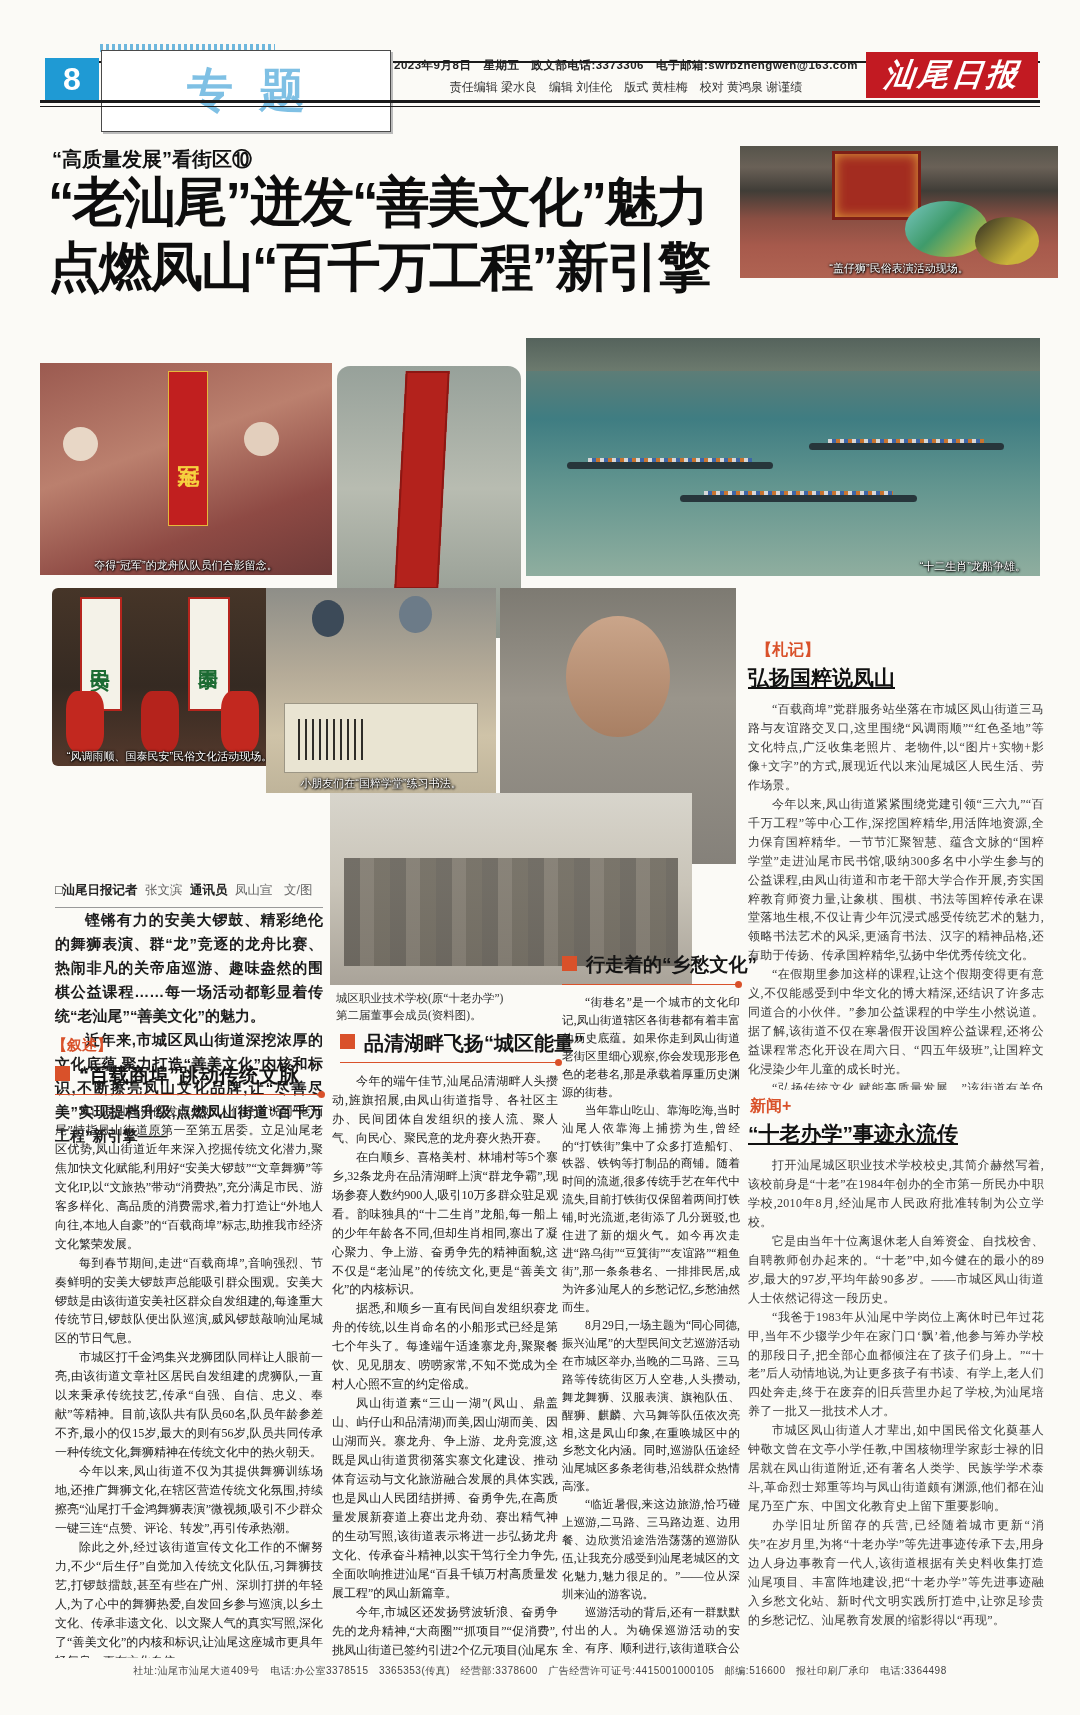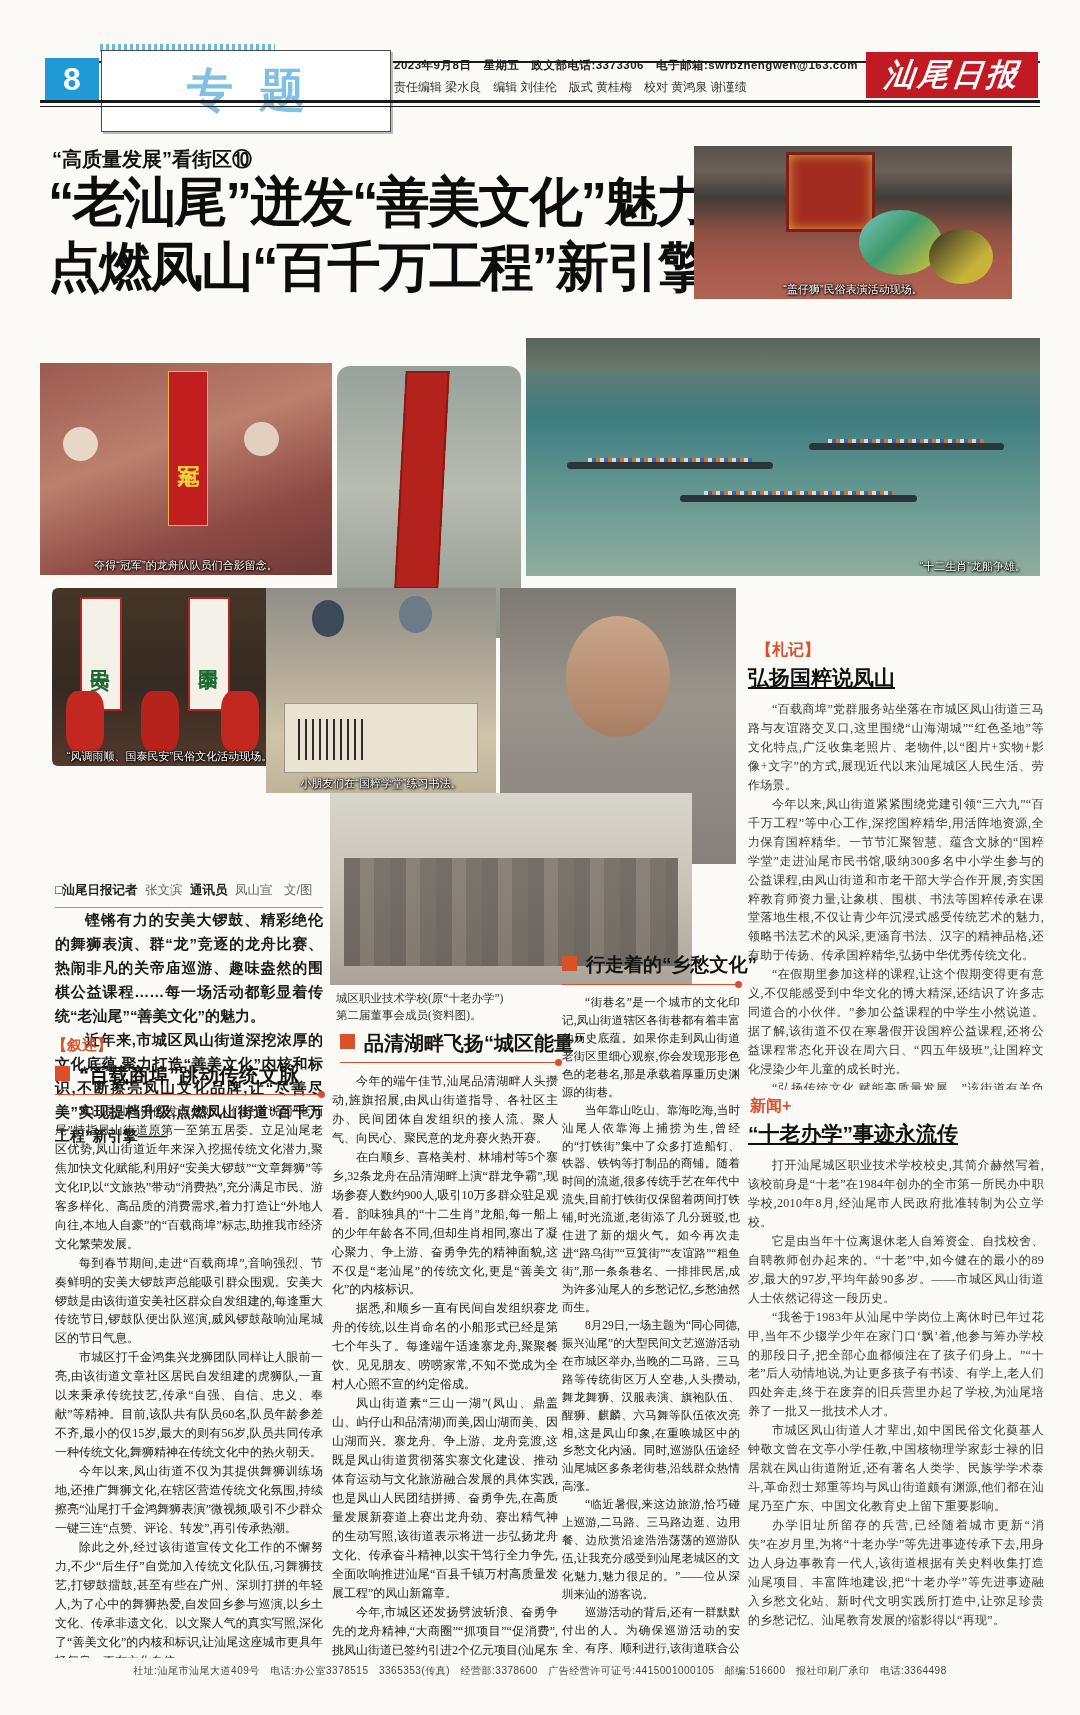--- a/index.html
+++ b/index.html
@@ -8,21 +8,21 @@
   .abs{position:absolute;}
   
   .rule{position:absolute;background:#1a1a1a;}
   .micro{position:absolute;left:100px;top:44px;width:175px;height:8px;
          background:repeating-linear-gradient(90deg,#4aa6d6 0 3px,transparent 3px 6px);opacity:.8;}
   .pagenum{position:absolute;left:45px;top:58px;width:54px;height:42px;background:#1f9ad4;
            color:#fff;font-size:32px;font-weight:bold;display:flex;align-items:center;justify-content:center;}
   .secbox{position:absolute;left:101px;top:50px;width:288px;height:80px;background:#fff;
           border:1px solid #4a4a4a;box-shadow:2px 2px 0 #bbb;display:flex;align-items:center;justify-content:center;}
   .secbox span{font-family:"Liberation Serif",serif;font-weight:bold;font-size:46px;color:#7fc0e4;letter-spacing:26px;padding-left:26px;}
-  .mh-text{position:absolute;right:222px;top:58px;text-align:left;color:#222;}
+  .mh-text{position:absolute;right:222px;top:58px;text-align:center;color:#222;}
   .mh-text .l1{font-size:11.5px;font-weight:bold;letter-spacing:.5px;}
   .mh-text .l2{font-size:12px;margin-top:6px;color:#333;}
   .logo{position:absolute;right:42px;top:52px;width:172px;height:46px;background:#c21a22;
         display:flex;align-items:center;justify-content:center;}
   .logo span{color:#fff;font-family:"Liberation Serif",serif;font-weight:bold;font-style:italic;
              font-size:31px;letter-spacing:3px;transform:skewX(-6deg);}
   
   .kicker{position:absolute;left:52px;top:146px;font-size:20px;font-weight:bold;color:#111;}
   .headline{position:absolute;left:48px;top:170px;width:680px;color:#0d0d0d;
             font-weight:900;font-size:53px;line-height:1.22;letter-spacing:-2px;
@@ -83,21 +83,21 @@
     </div>
   <div class="rule" style="left:40px;top:100px;width:1000px;height:3px;"></div>
   <div class="rule" style="left:40px;top:106px;width:1000px;height:1px;"></div>
 
   <div class="kicker">“高质量发展”看街区⑩</div>
   <div class="headline">
     <div>“老汕尾”迸发“善美文化”魅力</div>
     <div>点燃凤山“百千万工程”新引擎</div>
   </div>
 
-  <div class="photo" style="left:694px;top:146px;width:318px;height:153px;
+  <div class="photo" style="left:740px;top:146px;width:318px;height:132px;
        background:linear-gradient(180deg,#56544b 0%,#6a6157 16%,#403d37 34%,#8a4f43 55%,#a75a4c 76%,#b06352 100%);">
     <div class="abs" style="left:30%;top:6%;width:26%;height:48%;background:#a32c20;
          box-shadow:0 0 0 3px #7d1f17, inset 0 0 12px #e0a43c;"></div>
     <div class="blob" style="left:52%;top:42%;width:26%;height:42%;background:linear-gradient(135deg,#79c7c2,#3f9b6b 45%,#e0c63a);"></div>
     <div class="blob" style="left:74%;top:54%;width:20%;height:36%;background:linear-gradient(135deg,#2e2c22,#c9b43a 70%);"></div>
     <div class="cap">“盖仔狮”民俗表演活动现场。</div>
   </div>
 
   <div class="photo" style="left:40px;top:363px;width:292px;height:212px;
        background:linear-gradient(160deg,#9b5a50,#bb806e 40%,#8e4a44 72%,#6e3a38);">
@@ -213,21 +213,21 @@
       <p>“街巷名”是一个城市的文化印记,凤山街道辖区各街巷都有着丰富的历史底蕴。如果你走到凤山街道老街区里细心观察,你会发现形形色色的老巷名,那是承载着厚重历史渊源的街巷。</p>
       <p>当年靠山吃山、靠海吃海,当时汕尾人依靠海上捕捞为生,曾经的“打铁街”集中了众多打造船钉、铁器、铁钩等打制品的商铺。随着时间的流逝,很多传统手艺在年代中流失,目前打铁街仅保留着两间打铁铺,时光流逝,老街添了几分斑驳,也住进了新的烟火气。如今再次走进“路乌街”“豆箕街”“友谊路”“粗鱼街”,那一条条巷名、一排排民居,成为许多汕尾人的乡愁记忆,乡愁油然而生。</p>
       <p>8月29日,一场主题为“同心同德,振兴汕尾”的大型民间文艺巡游活动在市城区举办,当晚的二马路、三马路等传统街区万人空巷,人头攒动,舞龙舞狮、汉服表演、旗袍队伍、醒狮、麒麟、六马舞等队伍依次亮相,这是凤山印象,在重唤城区中的乡愁文化内涵。同时,巡游队伍途经汕尾城区多条老街巷,沿线群众热情高涨。</p>
       <p>“临近暑假,来这边旅游,恰巧碰上巡游,二马路、三马路边逛、边用餐、边欣赏沿途浩浩荡荡的巡游队伍,让我充分感受到汕尾老城区的文化魅力,魅力很足的。”——位从深圳来汕的游客说。</p>
       <p>巡游活动的背后,还有一群默默付出的人。为确保巡游活动的安全、有序、顺利进行,该街道联合公安、交警、社区(村)、新时代文明实践所(站)等组织300余名干部、群众、志愿者、党员护航,维护秩序,为乡愁文化“巡游上街”保驾护航。</p>
     </div>
 
   <div class="rlabel" style="left:756px;top:640px;font-size:16px;">【札记】</div>
   <div class="note-title" style="left:748px;top:664px;width:296px;">弘扬国粹说凤山</div>
   <div class="col kai" style="left:748px;top:700px;width:296px;height:390px;">
-      <p>“百载商埠”党群服务站坐落在市城区凤山街道三马路与友谊路交叉口,这里围绕“山海湖城”“红色圣地”等文化特点,广泛收集老照片、老物件,以“图片+实物+影像+文字”的方式,展现近代以来汕尾城区人民生活、劳作场景。</p>
+      <p>“百载商埠”党群服务站坐落在市城区凤山街道三马路与友谊路交叉口,这里围绕“风调雨顺”“红色圣地”等文化特点,广泛收集老照片、老物件,以“图片+实物+影像+文字”的方式,展现近代以来汕尾城区人民生活、劳作场景。</p>
       <p>今年以来,凤山街道紧紧围绕党建引领“三六九”“百千万工程”等中心工作,深挖国粹精华,用活阵地资源,全力保育国粹精华。一节节汇聚智慧、蕴含文脉的“国粹学堂”走进汕尾市民书馆,吸纳300多名中小学生参与的公益课程,由凤山街道和市老干部大学合作开展,夯实国粹教育师资力量,让象棋、围棋、书法等国粹传承在课堂落地生根,不仅让青少年沉浸式感受传统艺术的魅力,领略书法艺术的风采,更涵育书法、汉字的精神品格,还有助于传扬、传承国粹精华,弘扬中华优秀传统文化。</p>
       <p>“在假期里参加这样的课程,让这个假期变得更有意义,不仅能感受到中华文化的博大精深,还结识了许多志同道合的小伙伴。”参加公益课程的中学生小然说道。据了解,该街道不仅在寒暑假开设国粹公益课程,还将公益课程常态化开设在周六日、“四五年级班”,让国粹文化浸染少年儿童的成长时光。</p>
       <p>“弘扬传统文化,赋能高质量发展。”该街道有关负责人表示,下来,凤山街道将深挖传统文化资源,打造“老汕尾”“新IP”,以点连线、以线织网,不断夯实凤山街道传统文化网格,推动文化事业发展,为推进“百县千镇万村高质量发展工程”提供价值引导力、文化凝聚力、精神推动力。</p>
     </div>
 
   <div class="rlabel" style="left:750px;top:1096px;font-size:16px;">新闻+</div>
   <div class="note-title" style="left:748px;top:1120px;width:296px;">“十老办学”事迹永流传</div>
   <div class="col kai" style="left:748px;top:1156px;width:296px;height:500px;">
       <p>打开汕尾城区职业技术学校校史,其简介赫然写着,该校前身是“十老”在1984年创办的全市第一所民办中职学校,2010年8月,经汕尾市人民政府批准转制为公立学校。</p>
       <p>它是由当年十位离退休老人自筹资金、自找校舍、自聘教师创办起来的。“十老”中,如今健在的最小的89岁,最大的97岁,平均年龄90多岁。——市城区凤山街道人士依然记得这一段历史。</p>

